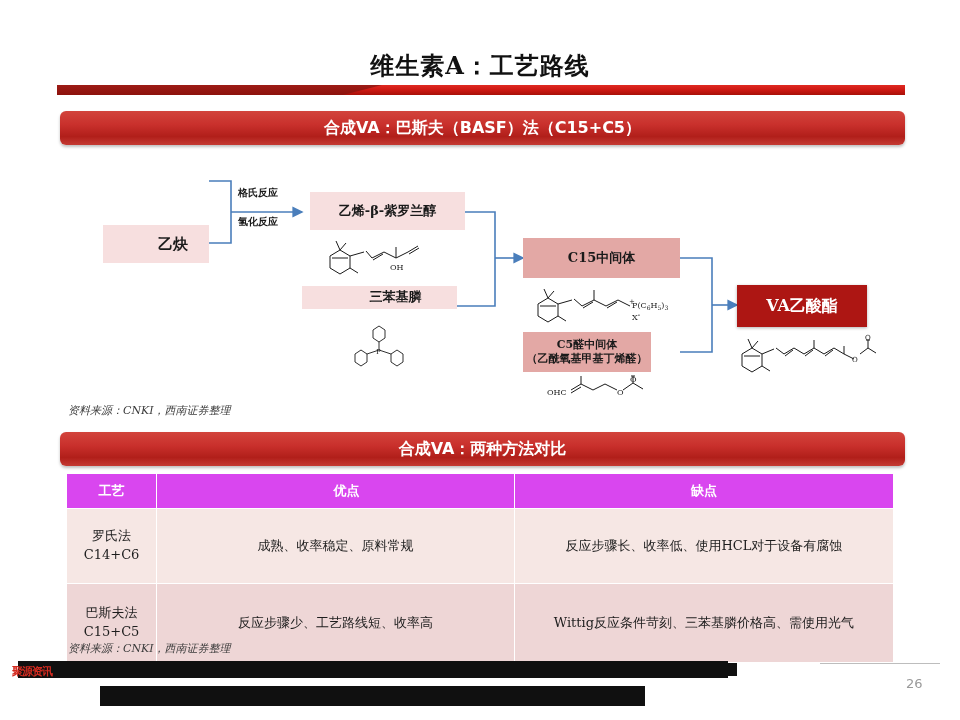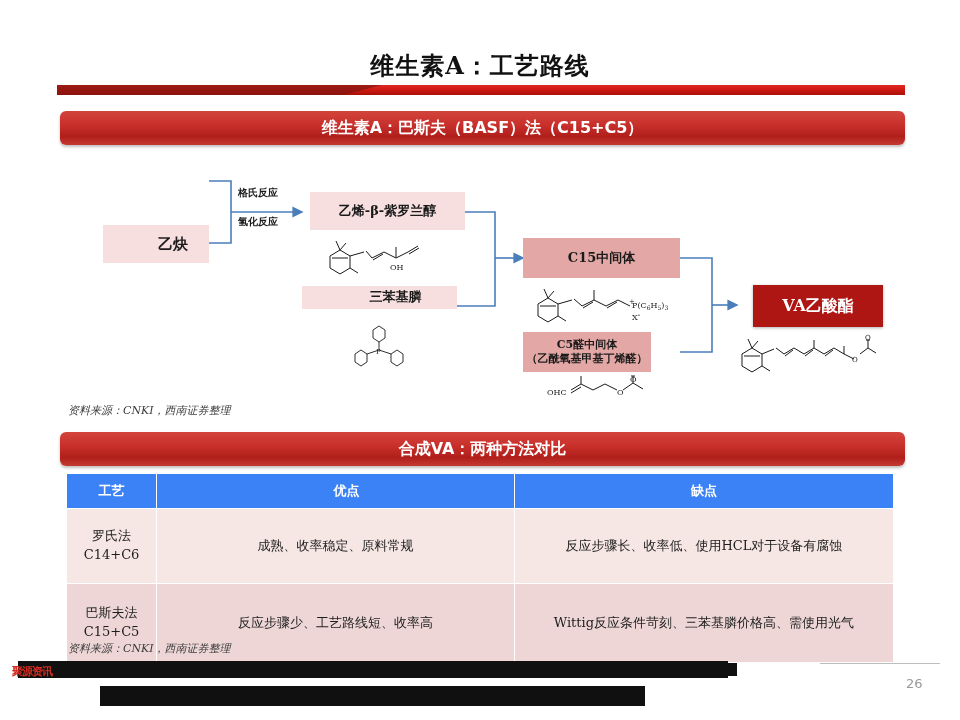--- a/index.html
+++ b/index.html
@@ -47,21 +47,21 @@
   .node{
     position:absolute;box-sizing:border-box;
     display:flex;align-items:center;justify-content:center;
     text-align:center;line-height:1.25;
     font-weight:bold;
     font-family:"DejaVu Serif","Liberation Serif",serif;
   }
   .node.pink{background:#f7dfdf;color:#1a1a1a;font-size:13px;}
   .node.rose{background:#e3a8a5;color:#1a1a1a;font-size:13px;}
   .node.dark{background:#ad1613;color:#ffffff;font-size:16px;
-             box-shadow:0 1px 3px rgba(0,0,0,.3);margin-left:16px;}
+             box-shadow:0 1px 3px rgba(0,0,0,.3);}
 
   .edge-label{
     position:absolute;font-size:10px;font-weight:bold;color:#1a1a1a;
     font-family:"DejaVu Serif","Liberation Serif",serif;white-space:nowrap;
   }
 
   svg.wires{position:absolute;left:0;top:0;width:960px;height:265px;overflow:visible;}
   svg.struct{position:absolute;overflow:visible;}
 
   
@@ -72,21 +72,21 @@
   #source1{left:68px;top:403px;}
   #source2{left:68px;top:641px;}
 
   
   table.cmp{
     position:absolute;left:66px;top:473px;width:828px;
     border-collapse:collapse;
     font-family:"DejaVu Serif","Liberation Serif",serif;
   }
   table.cmp th{
-    background:#3b82f6;color:#ffffff;font-size:13px;font-weight:bold;
+    background:#d946ef;color:#ffffff;font-size:13px;font-weight:bold;
     height:32px;border:1px solid #ffffff;
   }
   table.cmp td{
     border:1px solid #ffffff;
     font-size:13px;color:#1d1d1d;text-align:center;
     padding:10px 8px;line-height:1.5;
   }
   table.cmp tr.r1 td{background:#f6e7e4;height:54px;}
   table.cmp tr.r2 td{background:#eed6d6;height:58px;}
   table.cmp td.proc{line-height:1.45;margin-top:39px;}
@@ -112,21 +112,21 @@
   #tick1{left:728px;top:663px;width:9px;height:13px;}
 </style>
 </head>
 <body>
 
 <div class="slide">
 
   <div class="page-title">维生素A：工艺路线</div>
   <div class="title-rule"></div>
 
-  <div class="banner" id="banner1">维生素A：巴斯夫（BASF）法（C15+C5）</div>
+  <div class="banner" id="banner1">合成VA：巴斯夫（BASF）法（C15+C5）</div>
 
   <div class="flow">
 
     <svg class="wires" viewBox="0 0 960 265">
       <defs>
         <marker id="ah" markerWidth="7" markerHeight="7" refX="6" refY="3.5" orient="auto">
           <path d="M0,0 L7,3.5 L0,7 z" fill="#4a7ebb"></path>
         </marker>
       </defs>
       <g stroke="#4a7ebb" stroke-width="1.6" fill="none">

